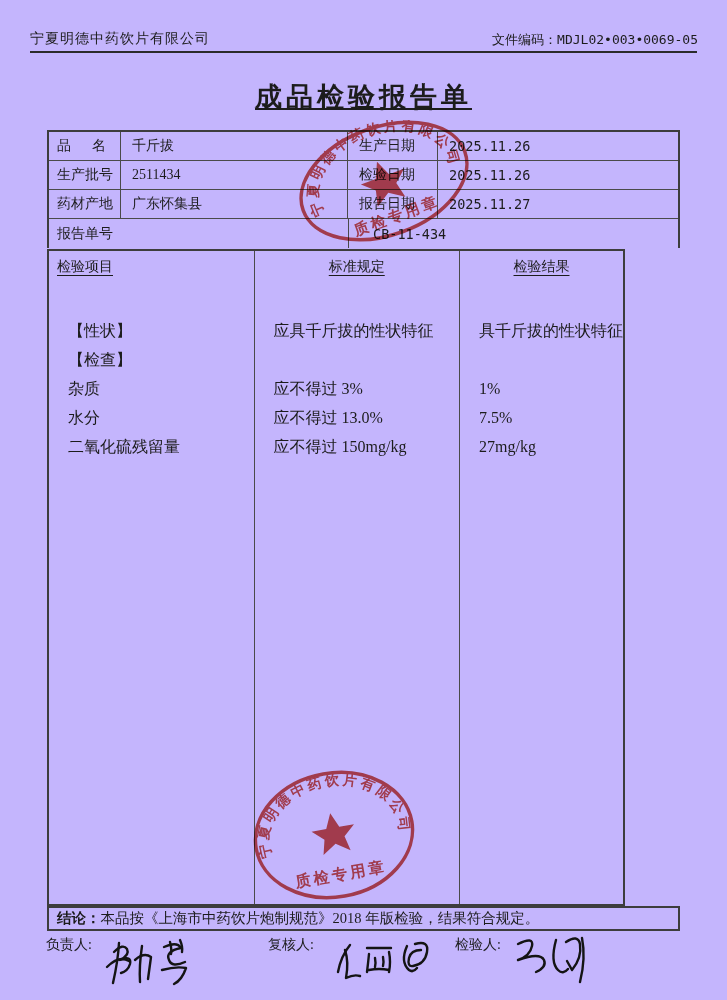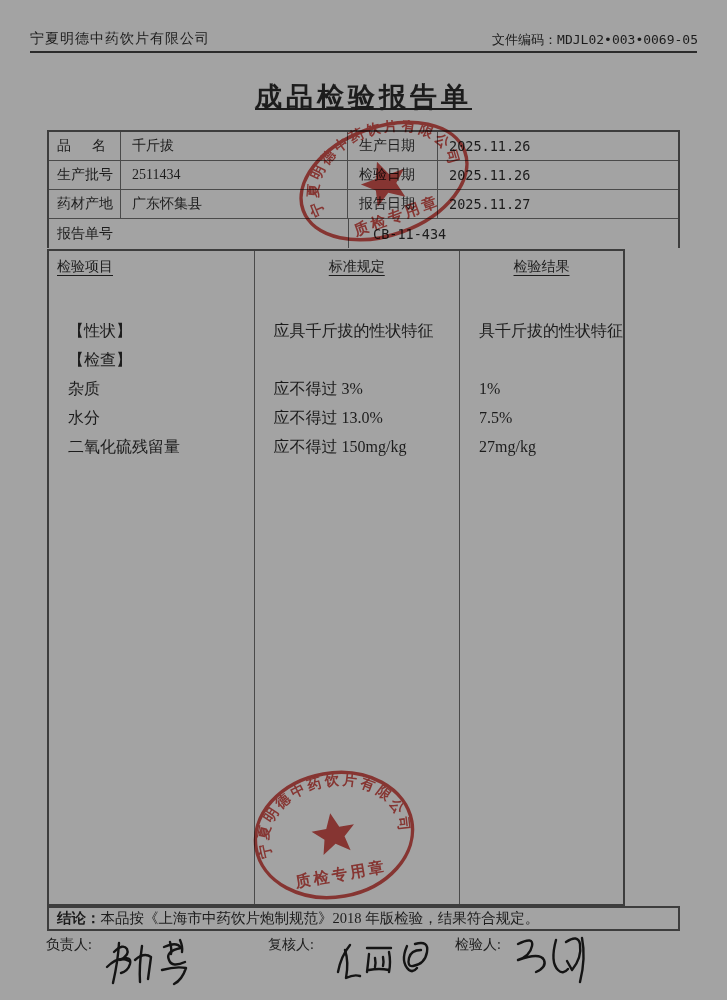--- a/index.html
+++ b/index.html
@@ -1,18 +1,18 @@
 <!DOCTYPE html>
 <html><head>
 <meta charset="utf-8">
 <style>
   * { margin:0; padding:0; box-sizing:border-box; }
   html,body { background:#ffffff; }
   .page {
-    position:relative; width:727px; height:1000px; background:#a3a3a3;
+    position:relative; width:727px; height:1000px; background:#c4b5fd;
     font-family:"Liberation Serif","DejaVu Serif",serif; color:#1c1c1c;
     overflow:hidden;
   }
   .company { position:absolute; left:30px; top:30px; font-size:14px; letter-spacing:1px; }
   .doc-code { position:absolute; right:29px; top:31px; font-size:13px; font-family:"DejaVu Sans Mono","Liberation Mono",monospace; }
   .header-rule { position:absolute; left:30px; top:51px; width:667px; height:2px; background:#2b2b2b; }
   .title { position:absolute; left:0; top:79px; width:100%; text-align:center;
            font-size:27px; font-weight:bold; letter-spacing:4px;text-decoration:underline; }
 
   

